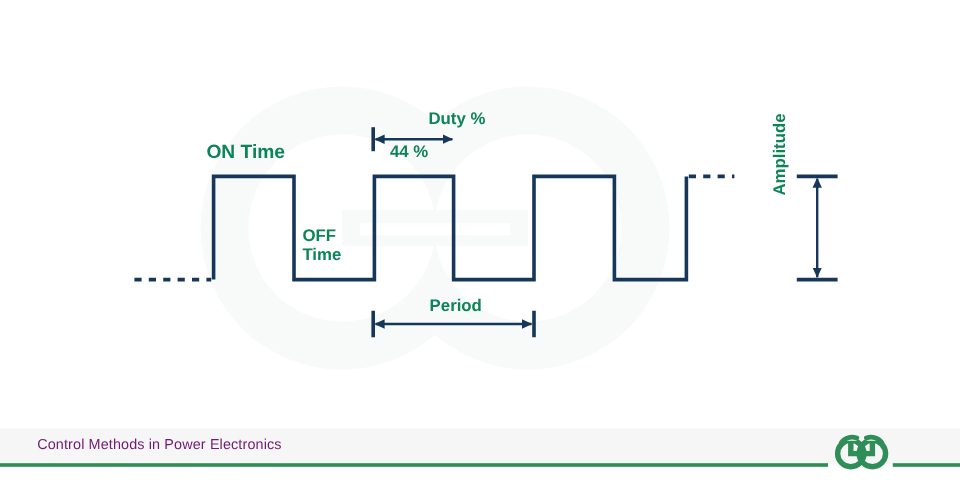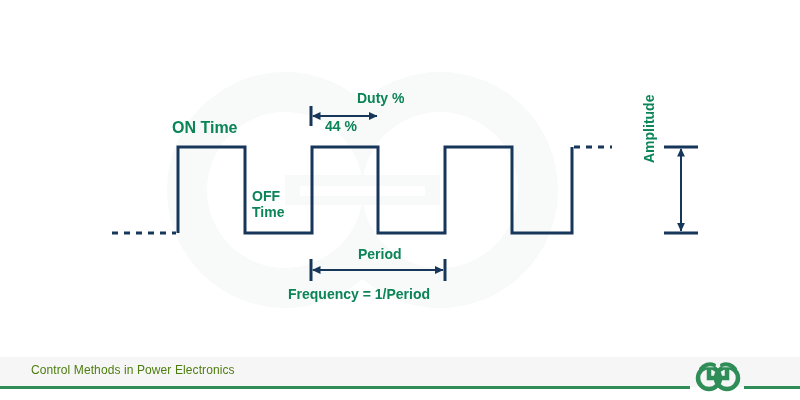--- a/index.html
+++ b/index.html
@@ -87,21 +87,21 @@
     width: 56px;
     height: 3px;
     background: #2f8d58;
   }
   #footer-caption {
     position: absolute;
     left: 31px;
     top: 6px;
     font-family: "Liberation Sans", sans-serif;
     font-size: 12px;
-    color: #4d7c0f;
+    color: #701a75;
     letter-spacing: 0.1px;
   }
   #footer-logo {
     position: absolute;
     left: 692px;
     top: 1px;
     width: 52px;
     height: 36px;
   }
 </style>
@@ -157,21 +157,20 @@
 
     <div class="lbl" id="label-off-time">OFF
 Time</div>
 
     <div class="lbl" id="label-duty">Duty %</div>
 
     <div class="lbl" id="label-duty-val">44 %</div>
 
     <div class="lbl" id="label-period">Period</div>
 
-    <div class="lbl" id="label-frequency">Frequency = 1/Period</div>
 
     <div id="amp-rot-wrap">
       <div class="lbl" id="label-amplitude">Amplitude</div>
     </div>
 
   </div>
 
   <div id="footer">
     <div id="footer-band"></div>
     <div id="footer-rule-left"></div>

